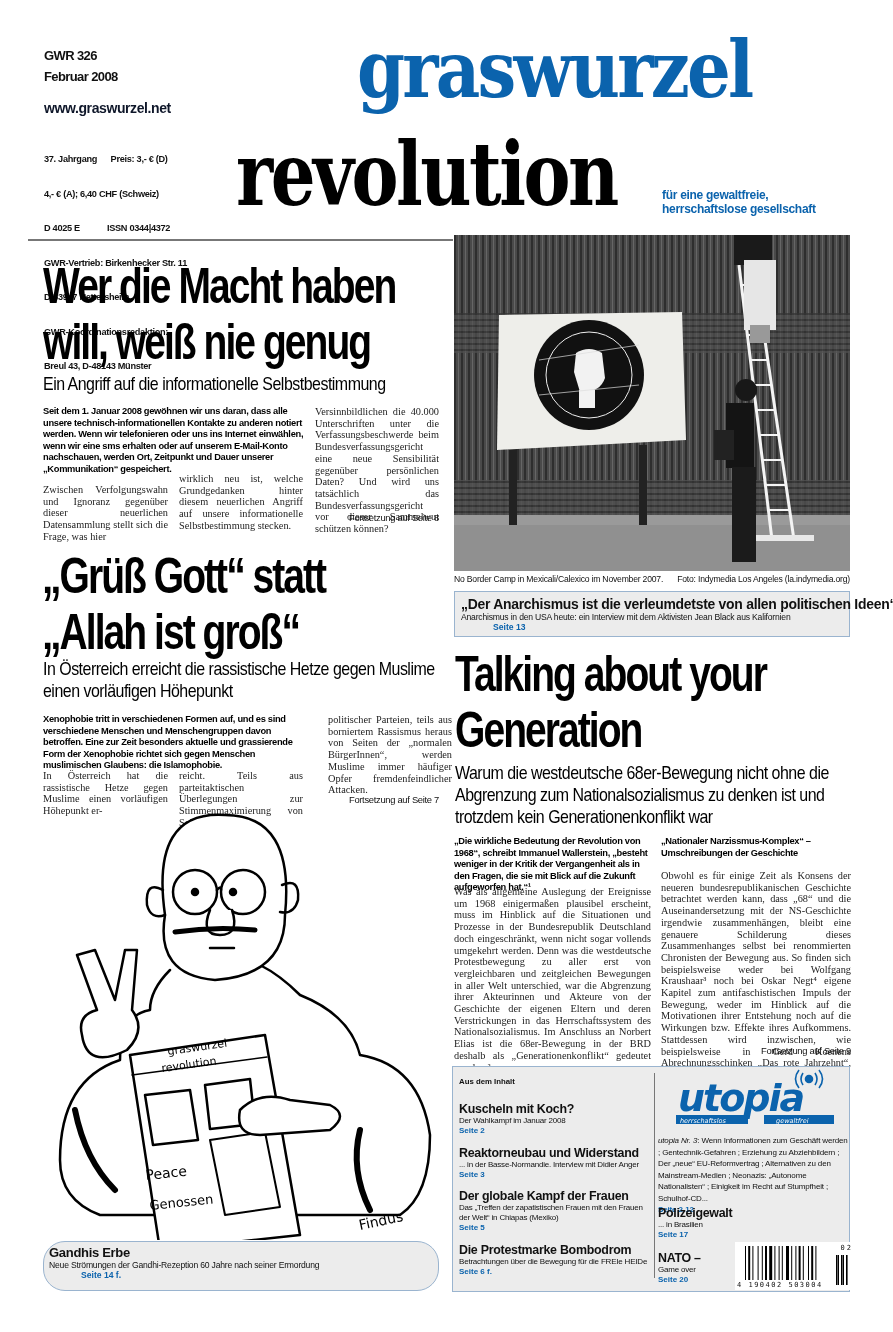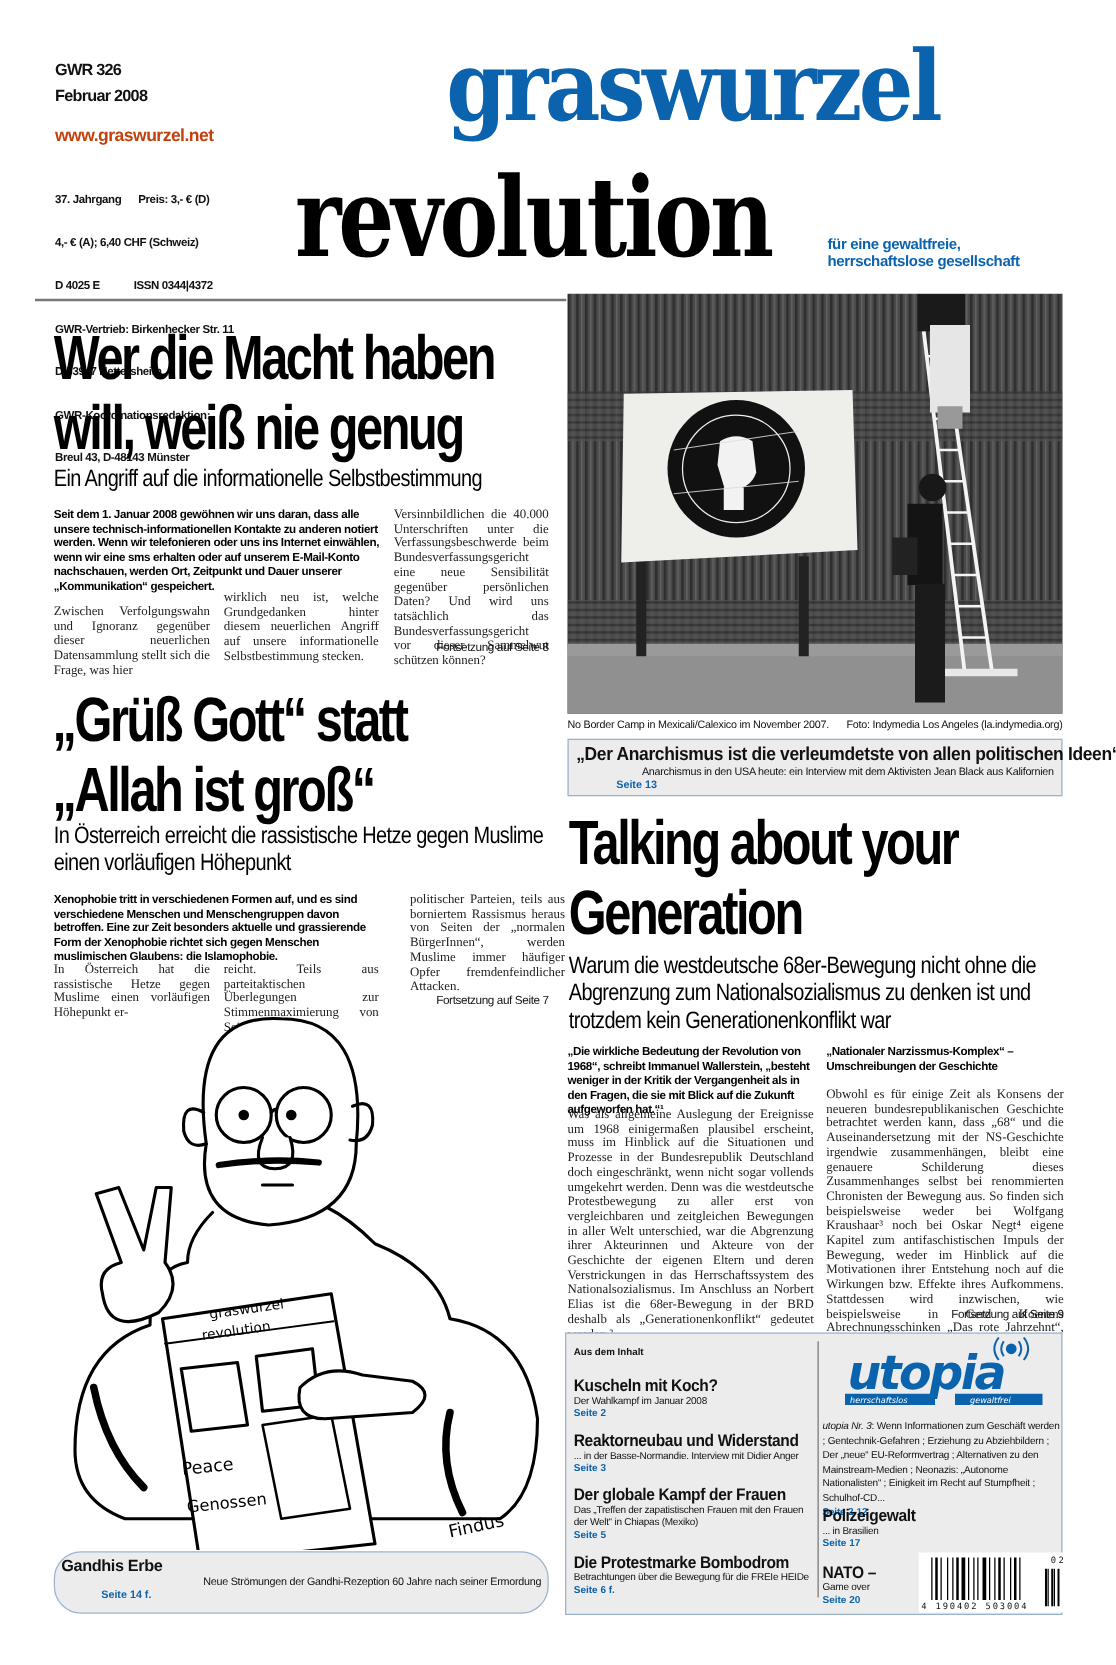--- a/index.html
+++ b/index.html
@@ -1,19 +1,19 @@
 <!DOCTYPE html>
 <html><head>
 <meta charset="utf-8">
 <style>
   * { box-sizing: border-box; margin: 0; padding: 0; }
   html, body { width: 893px; height: 1332px; background: #fff; overflow: hidden; }
   body { position: relative; font-family: "Liberation Sans", sans-serif; color: #111; }
   .abs { position: absolute; }
-  .blue { color: #c2410c; text-align: right; }
+  .blue { color: #0f172a; text-align: right; }
 
   
   #issue { left: 44px; top: 45px; font-size: 13px; font-weight: bold; line-height: 21px; letter-spacing: -0.6px; }
   #website { left: 44px; top: 100px; font-size: 14px; font-weight: bold; letter-spacing: -0.4px; }
   #meta { left: 44px; top: 131px; font-size: 9.2px; font-weight: bold; line-height: 11.5px; letter-spacing: -0.3px; white-space: pre; }
   #logo-top { left: 357px; top: 28px; font-family: "DejaVu Serif", serif; font-weight: bold; font-size: 74px; letter-spacing: -3px; color: #0b63ad; transform: scaleX(0.93) scaleY(1.05); transform-origin: left top; line-height: 80px; }
   #logo-bottom { left: 236px; top: 127px; font-family: "DejaVu Serif", serif; font-weight: bold; font-size: 84px; letter-spacing: -3px; color: #000; transform: scaleX(0.84) scaleY(1.05); transform-origin: left top; line-height: 90px; }
   #slogan { left: 662px; top: 188px; font-size: 12px; font-weight: bold; line-height: 14px; color: #0b63ad; letter-spacing: -0.3px; }
   #top-rule { left: 28px; top: 239px; width: 425px; height: 1.5px; background: #777; }
 
@@ -41,21 +41,21 @@
   #a2cont { left: 315px; top: 794px; width: 124px; }
 
   
   #photo { left: 454px; top: 235px; width: 396px; height: 336px; background: #555; overflow: hidden; }
   #caption-left { left: 454px; top: 574px; font-size: 8.6px; letter-spacing: -0.2px; }
   #caption-right { left: 600px; top: 574px; width: 250px; text-align: right; font-size: 8.6px; letter-spacing: -0.2px; }
 
   .box { background: #ececec; border: 1px solid #9ab4cf; }
   #anarch { left: 454px; top: 591px; width: 396px; height: 46px; padding: 4px 6px; }
   #anarch-title { font-size: 15px; font-weight: bold; letter-spacing: -0.3px; line-height: 16px; white-space: nowrap; transform: scaleX(0.93); transform-origin: left top; }
-  .box-sub { font-size: 8.6px; line-height: 10px; letter-spacing: -0.2px; white-space: nowrap; text-align: right; }
+  .box-sub { font-size: 8.6px; line-height: 10px; letter-spacing: -0.2px; white-space: nowrap; }
   .box-page { font-size: 8.6px; font-weight: bold; color: #0b63ad; line-height: 10px; padding-left: 32px; }
 
   #h3 { left: 455px; top: 646px; font-size: 50px; line-height: 56px; }
   #sub3 { left: 455px; top: 762px; line-height: 22px; white-space: normal; width: 460px; }
   #lead3 { left: 454px; top: 836px; width: 196px; }
   #a3c1 { left: 454px; top: 886px; width: 197px; }
   #a3c2-head { left: 661px; top: 836px; width: 190px; }
   #a3c2 { left: 661px; top: 870px; width: 190px; }
   #a3cont { left: 661px; top: 1045px; width: 190px; }
 

